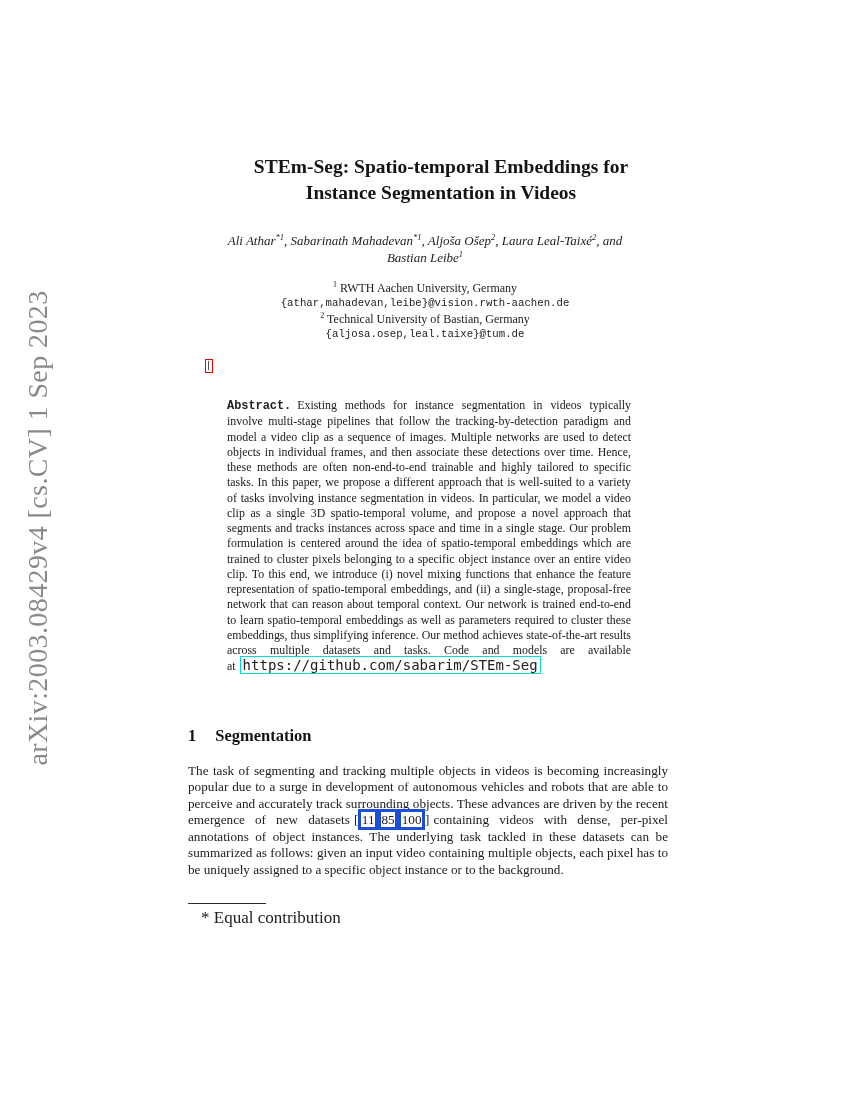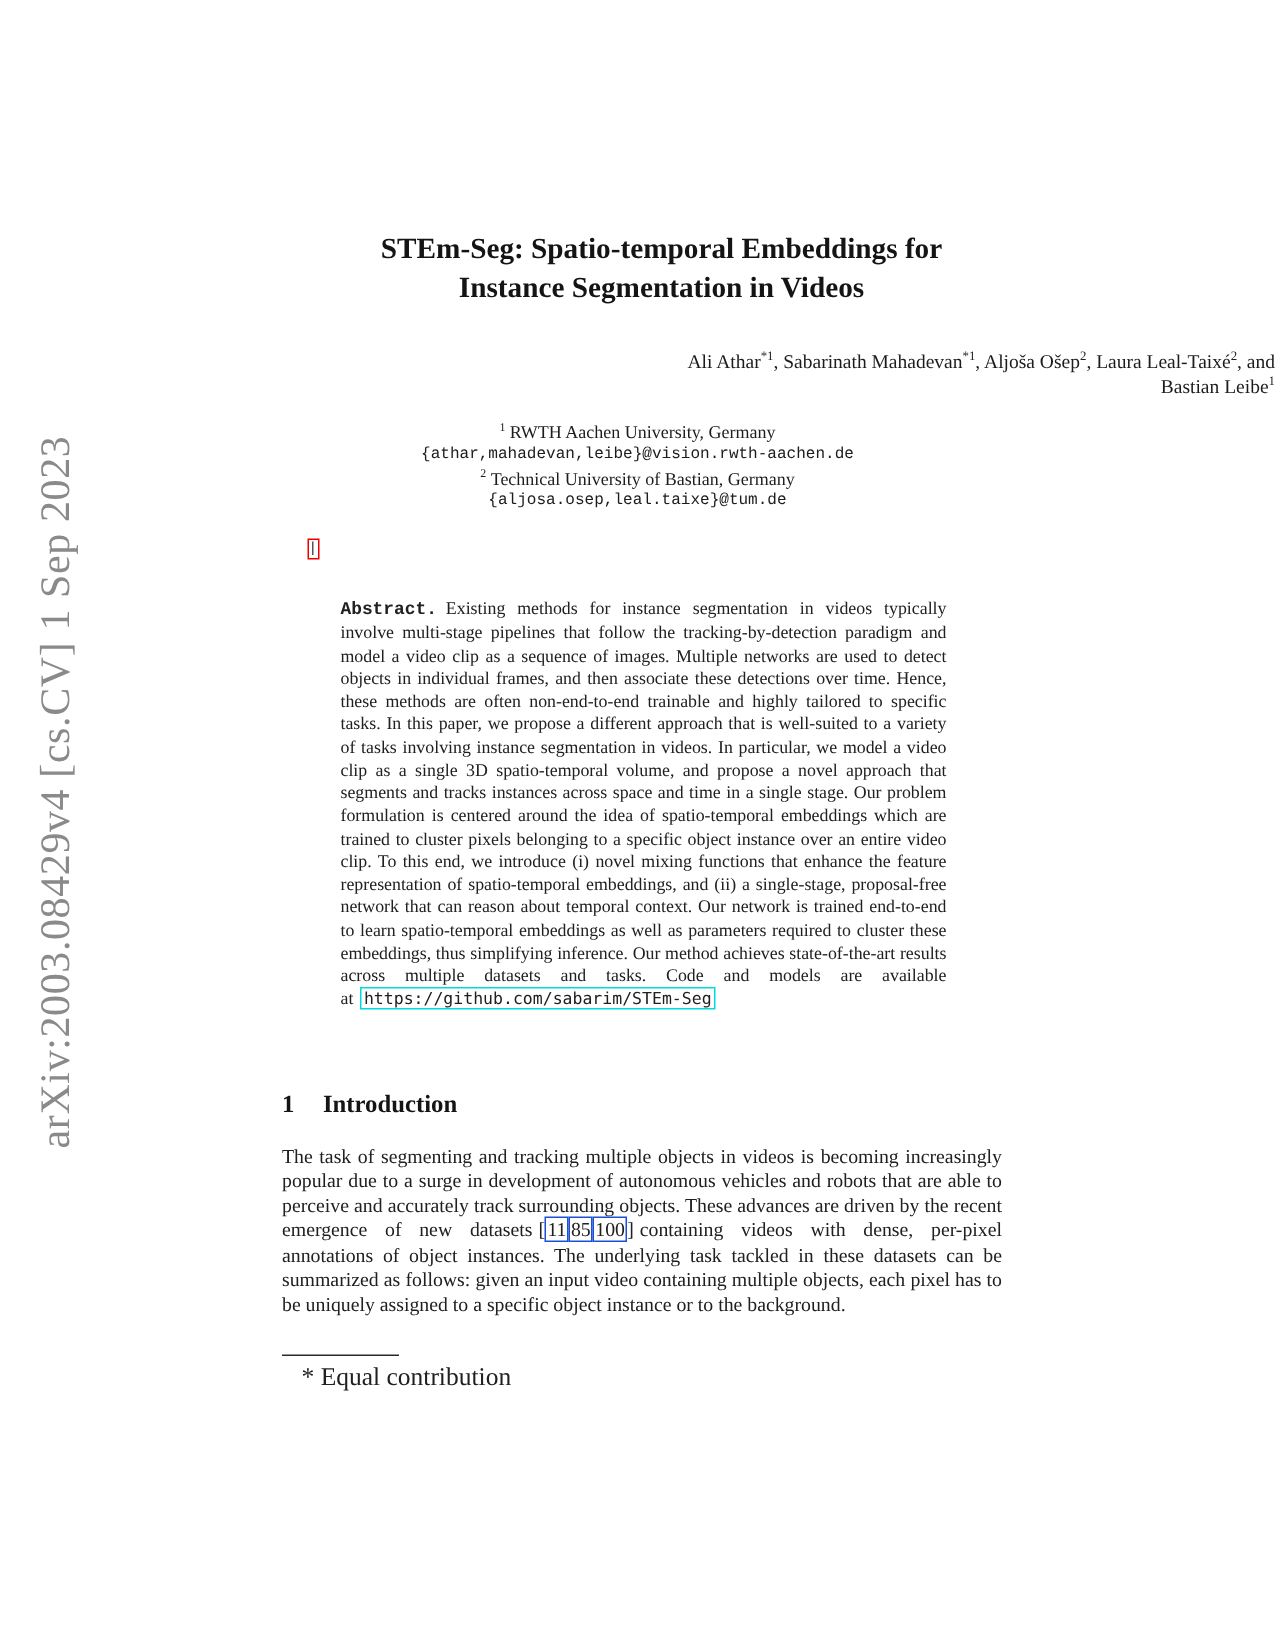--- a/index.html
+++ b/index.html
@@ -14,22 +14,22 @@
     transform:translate(-50%,-50%) rotate(-90deg);
     white-space:nowrap; font-size:28px; color:#8a8a8a; letter-spacing:0.4px;
   }
 
   .title {
     position:absolute; top:154px; left:16px; width:100%; text-align:center;
     font-size:19.5px; font-weight:bold; line-height:26px; color:#141414;
   }
 
   .authors {
-    position:absolute; top:233px; left:0; width:100%; text-align:right;
-    font-size:13px; line-height:16.5px;
+    position:absolute; top:233px; left:0; width:100%; text-align:center;
+    font-size:13px; line-height:16.5px;font-style:italic;
   }
 
   .affils {
     position:absolute; top:281px; left:0; width:100%; text-align:center;
     font-size:12px; line-height:15.3px;
   }
   .affil-name { margin-left:3px; }
   .email { font-family:Liberation Mono, monospace; font-size:10.7px; }
 
   .red-link-box {
@@ -39,37 +39,37 @@
   .red-link-box .glyph {
     position:absolute; left:2px; top:1px; width:1px; height:9px; background:#555;
   }
 
   .abstract {
     position:absolute; left:227px; top:398px; width:404px;
     font-size:11.9px; line-height:15.25px; text-align:justify; color:#202020;
   }
   .abstract-label { font-weight:bold; margin-right:6px;font-family:Liberation Mono, monospace; }
   .url-box {
-    font-family:"DejaVu Sans Mono", monospace; font-size:11px;
+    font-family:"DejaVu Sans Mono", monospace; font-size:14px;
     border:1px solid #00dcdc; padding:0 2px; margin-left:4px; white-space:nowrap;
     color:#202020; text-decoration:none; cursor:pointer;
   }
 
   .section-heading {
     position:absolute; left:188px; top:726px;
     font-size:16.5px; font-weight:bold; color:#141414;
   }
   .section-number { margin-right:19px; }
 
   .intro {
     position:absolute; left:188px; top:763px; width:480px;
     font-size:13.2px; line-height:16.45px; text-align:justify; color:#202020;
   }
   .cite-group { white-space:nowrap; margin-left:4px; }
-  .cite-box { border:1px solid #1d4ed8; padding:0 0.5px; cursor:pointer; }
+  .cite-box { border:3px solid #1d4ed8; padding:0 0.5px; cursor:pointer; }
   .after-cites { margin-left:4px; }
 
   .footnote-rule {
     position:absolute; left:188px; top:903px; width:78px; height:0;
     border-top:1px solid #2a2a2a;
   }
   .footnote {
     position:absolute; left:188px; top:908px; width:480px;
     font-size:17px; padding-left:13px; color:#202020;
   }
@@ -102,21 +102,21 @@
     <div class="email">{aljosa.osep,leal.taixe}@tum.de</div>
   </div>
 
   <div class="red-link-box">
     <div class="glyph"></div>
   </div>
 
   <div class="abstract"><span class="abstract-label">Abstract.</span><span>Existing methods for instance segmentation in videos typically involve multi-stage pipelines that follow the tracking-by-detection paradigm and model a video clip as a sequence of images. Multiple networks are used to detect objects in individual frames, and then associate these detections over time. Hence, these methods are often non-end-to-end trainable and highly tailored to specific tasks. In this paper, we propose a different approach that is well-suited to a variety of tasks involving instance segmentation in videos. In particular, we model a video clip as a single 3D spatio-temporal volume, and propose a novel approach that segments and tracks instances across space and time in a single stage. Our problem formulation is centered around the idea of spatio-temporal embeddings which are trained to cluster pixels belonging to a specific object instance over an entire video clip. To this end, we introduce (i) novel mixing functions that enhance the feature representation of spatio-temporal embeddings, and (ii) a single-stage, proposal-free network that can reason about temporal context. Our network is trained end-to-end to learn spatio-temporal embeddings as well as parameters required to cluster these embeddings, thus simplifying inference. Our method achieves state-of-the-art results across multiple datasets and tasks. Code and models are available at</span><span class="url-box">https://github.com/sabarim/STEm-Seg</span>
   </div>
 
-  <div class="section-heading"><span class="section-number">1</span><span>Introduction</span>
+  <div class="section-heading"><span class="section-number">1</span><span>Segmentation</span>
   </div>
 
   <div class="intro"><span>The task of segmenting and tracking multiple objects in videos is becoming increasingly popular due to a surge in development of autonomous vehicles and robots that are able to perceive and accurately track surrounding objects. These advances are driven by the recent emergence of new datasets</span><span class="cite-group"><span>[</span><span class="cite-box">11</span><span class="cite-box">85</span><span class="cite-box">100</span><span>]</span></span><span class="after-cites">containing videos with dense, per-pixel annotations of object instances. The underlying task tackled in these datasets can be summarized as follows: given an input video containing multiple objects, each pixel has to be uniquely assigned to a specific object instance or to the background.</span>
   </div>
 
   <div class="footnote-rule"></div>
   <div class="footnote">* Equal contribution</div>
 
 </div>
 

